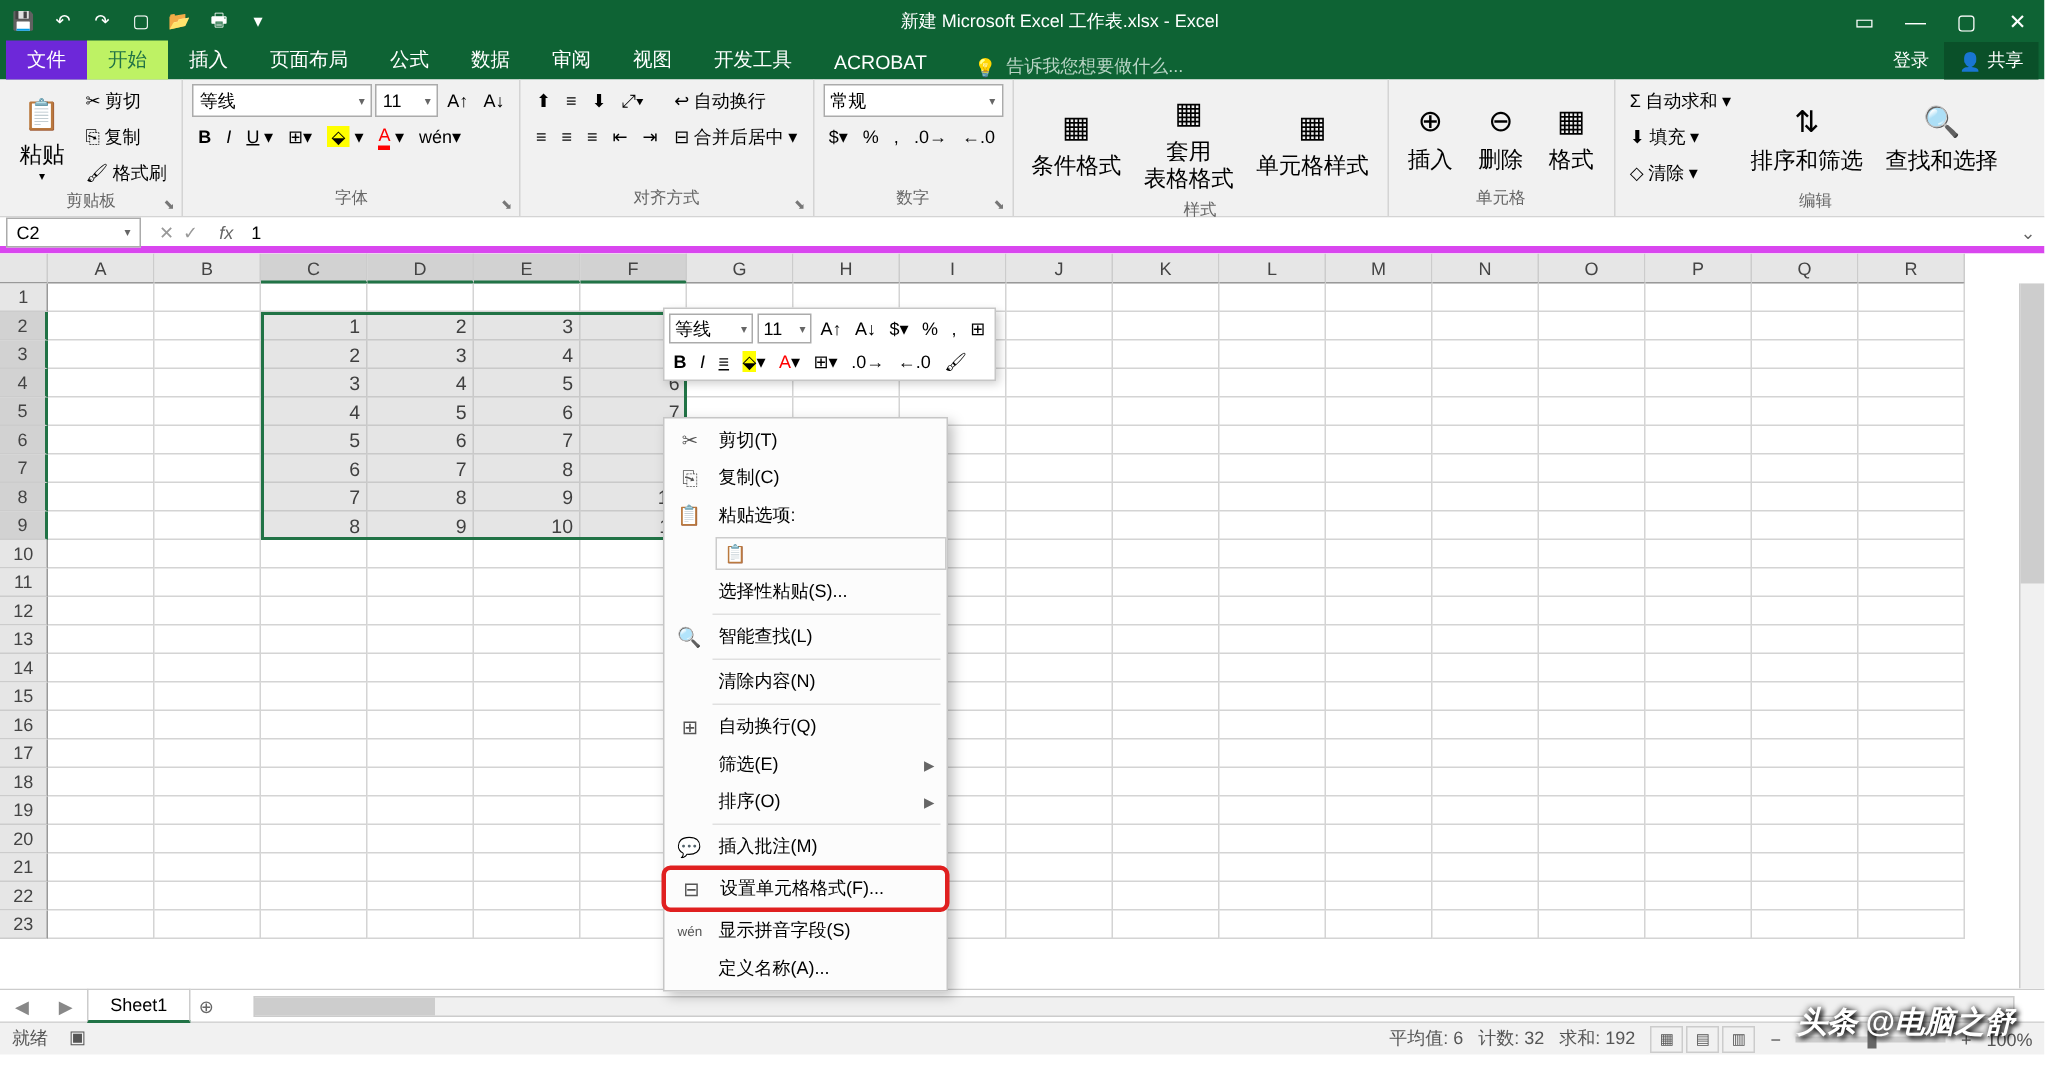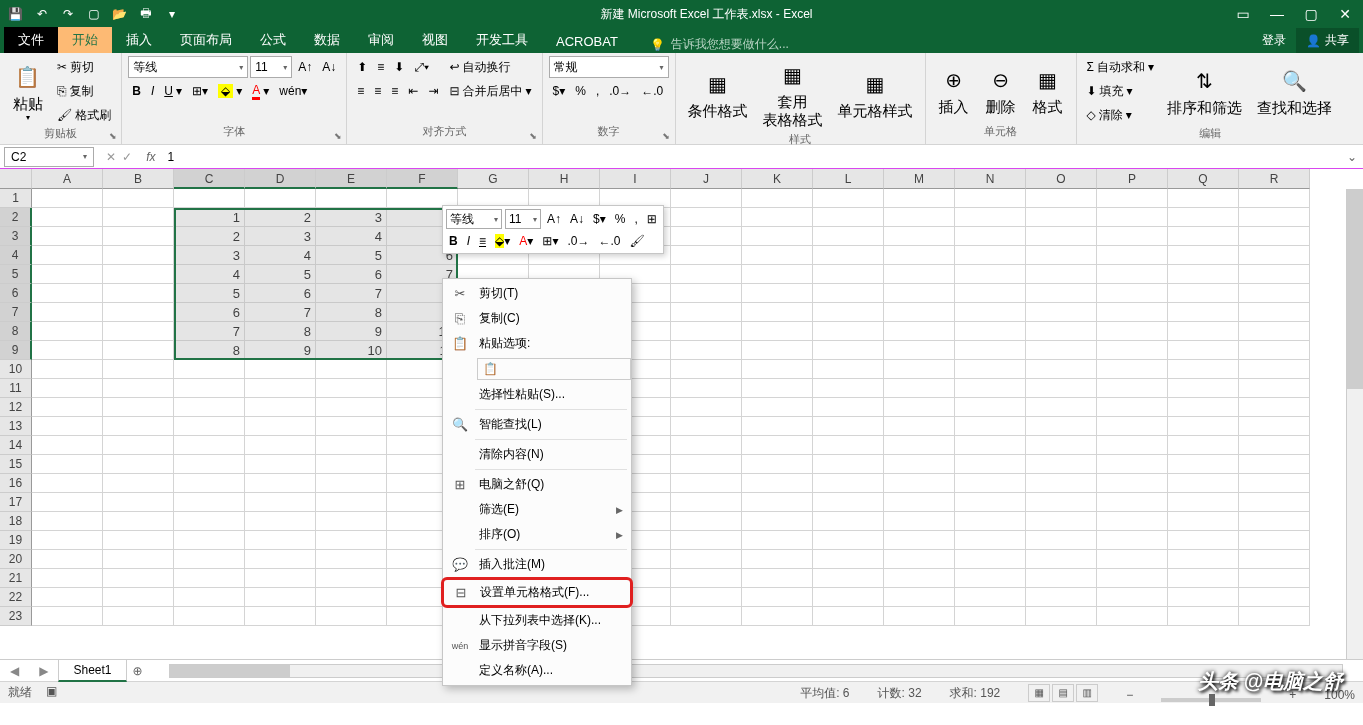--- a/index.html
+++ b/index.html
@@ -5,40 +5,40 @@
 *{margin:0;padding:0;box-sizing:border-box;font-family:"Microsoft YaHei","Segoe UI",sans-serif;font-size:12px;user-select:none}
 body{background:#fff;width:1363px;height:725px;overflow:hidden;position:relative}
 .titlebar{height:28px;background:#0e6334;color:#fff;display:flex;align-items:center;padding:0 4px}
 .qat{display:flex;align-items:center;gap:2px}
 .qat-btn{width:24px;height:22px;display:flex;align-items:center;justify-content:center;color:#fff;cursor:pointer}
 .title-text{flex:1;text-align:center;font-size:12px;color:#fff}
 .win-controls{display:flex;gap:6px;align-items:center}
 .win-btn{width:28px;height:22px;display:flex;align-items:center;justify-content:center;cursor:pointer;font-size:14px}
 .ribbon-tabs{height:25px;background:#0e6334;display:flex;align-items:flex-end;padding:0 4px}
 .ribbon-tab{padding:4px 14px;color:#fff;cursor:pointer;font-size:13px}
-.ribbon-tab.file{background:#000000}
-.ribbon-tab.active{background:#fdba74;color:#217346}
+.ribbon-tab.file{background:#6d28d9}
+.ribbon-tab.active{background:#bef264;color:#217346}
 .tell-me{color:#b8d4c4;margin-left:18px;display:flex;align-items:center;gap:6px}
 .tab-right{margin-left:auto;display:flex;align-items:flex-end}
 .login{color:#fff;padding:4px 10px;cursor:pointer}
 .share{background:#0a5029;color:#fff;padding:4px 10px;cursor:pointer;display:flex;align-items:center;gap:4px}
 .ribbon{height:92px;background:#f1f1f1;border-bottom:1px solid #d4d4d4;display:flex}
 .ribbon-group{border-right:1px solid #d4d4d4;padding:3px 6px;display:flex;flex-direction:column;position:relative}
 .group-content{flex:1;display:flex;gap:3px}
 .group-label{text-align:center;font-size:11px;color:#666;padding-bottom:2px;position:relative}
 .group-launcher{position:absolute;right:2px;bottom:2px;width:13px;height:13px;font-size:9px;color:#777;cursor:pointer;display:flex;align-items:center;justify-content:center;border:1px solid transparent}
 .big-btn{display:flex;flex-direction:column;align-items:center;justify-content:center;padding:3px 6px;cursor:pointer;min-width:42px}
 .big-icon{width:32px;height:32px;display:flex;align-items:center;justify-content:center;font-size:20px}
 .big-label{font-size:15px;margin-top:2px;text-align:center;line-height:1.2}
 .small-row{display:flex;align-items:center;gap:2px;height:22px}
 .small-btn{padding:2px 4px;cursor:pointer;display:flex;align-items:center;gap:3px;height:22px}
 .vstack{display:flex;flex-direction:column;gap:2px}
 .combo{height:22px;border:1px solid #ababab;background:#fff;display:flex;align-items:center;padding:0 4px;cursor:pointer}
 .combo-arrow{margin-left:auto;font-size:8px;color:#666}
-.namebox-row{height:24px;background:#fff;border-bottom:1px solid #d946ef;display:flex;align-items:center}
+.namebox-row{height:24px;background:#fff;border-bottom:5px solid #d946ef;display:flex;align-items:center}
 .namebox{width:90px;height:20px;border:1px solid #ababab;margin:2px 4px;padding:0 6px;display:flex;align-items:center;background:#fff}
 .fx-btns{display:flex;gap:6px;color:#999;padding:0 8px}
 .fx-label{font-style:italic;color:#666;padding:0 6px}
 .formula-bar{flex:1;padding:0 6px;height:20px;display:flex;align-items:center}
 .expand-fb{padding:0 6px;color:#666;cursor:pointer}
 .grid-area{position:relative;height:490px;overflow:hidden;background:#fff}
 .col-headers{display:flex;height:20px;position:absolute;top:0;left:0}
 .corner{width:32px;height:20px;background:#e6e6e6;border-right:1px solid #ccc;border-bottom:1px solid #999}
 .col-h{width:71px;height:20px;background:#e6e6e6;border-right:1px solid #ccc;border-bottom:1px solid #999;text-align:center;line-height:20px;color:#444;font-size:12px}
 .col-h.sel{background:#d2d2d2;border-bottom:2px solid #217346}
@@ -62,21 +62,21 @@
 .ctx-highlight{border:3px solid #e02020;border-radius:6px;margin:0 -2px}
 .paste-icons{padding:2px 0 2px 34px}
 .sheet-tabs{height:22px;background:#fff;border-top:1px solid #ccc;display:flex;align-items:center}
 .sheet-nav{padding:0 10px;color:#888}
 .sheet-tab{padding:3px 14px;border:1px solid #ccc;border-bottom:2px solid #217346;background:#fff;font-size:12px}
 .sheet-add{width:22px;text-align:center;color:#666;cursor:pointer}
 .hscroll{flex:1;margin:0 20px;height:14px;background:#f0f0f0;border:1px solid #ccc;position:relative}
 .hscroll-thumb{position:absolute;left:0;width:120px;height:100%;background:#cdcdcd}
 .statusbar{height:22px;background:#f1f1f1;border-top:1px solid #d4d4d4;display:flex;align-items:center;padding:0 8px;font-size:12px;color:#555}
 .status-left{display:flex;gap:14px}
-.status-right{margin-left:auto;display:flex;gap:28px;align-items:flex-end}
+.status-right{margin-left:auto;display:flex;gap:10px;align-items:center}
 .view-btns{display:flex;gap:2px}
 .view-btn{width:22px;height:18px;border:1px solid #ccc;cursor:pointer;display:flex;align-items:center;justify-content:center;font-size:10px}
 .zoom-slider{width:100px;height:4px;background:#ccc;position:relative}
 .zoom-thumb{position:absolute;left:48px;top:-4px;width:6px;height:12px;background:#666}
 .watermark{position:absolute;right:20px;bottom:30px;font-size:20px;font-weight:bold;color:#fff;text-shadow:0 0 4px #000,2px 2px 3px rgba(0,0,0,0.8);font-style:italic;z-index:200;pointer-events:none}
 .vscroll{position:absolute;right:0;top:20px;width:17px;bottom:0;background:#f0f0f0;border-left:1px solid #ccc}
 .vscroll-thumb{width:100%;height:200px;background:#cdcdcd}
 </style>
 </head>
 <body>
@@ -880,21 +880,21 @@
       <div class="ctx-text">智能查找(L)</div>
     </div>
   <div class="ctx-sep"></div>
   <div class="ctx-item">
       <div class="ctx-icon"></div>
       <div class="ctx-text">清除内容(N)</div>
     </div>
   <div class="ctx-sep"></div>
   <div class="ctx-item">
       <div class="ctx-icon">⊞</div>
-      <div class="ctx-text">电脑之舒(Q)</div>
+      <div class="ctx-text">自动换行(Q)</div>
     </div>
   <div class="ctx-item">
       <div class="ctx-icon"></div>
       <div class="ctx-text">筛选(E)</div>
       <div class="ctx-arrow">▶</div>
     </div>
   <div class="ctx-item">
       <div class="ctx-icon"></div>
       <div class="ctx-text">排序(O)</div>
       <div class="ctx-arrow">▶</div>
@@ -903,24 +903,20 @@
   <div class="ctx-item">
       <div class="ctx-icon">💬</div>
       <div class="ctx-text">插入批注(M)</div>
     </div>
   <div class="ctx-highlight">
     <div class="ctx-item">
         <div class="ctx-icon">⊟</div>
         <div class="ctx-text">设置单元格格式(F)...</div>
       </div>
   </div>
-  <div class="ctx-item">
-      <div class="ctx-icon"></div>
-      <div class="ctx-text">从下拉列表中选择(K)...</div>
-    </div>
   <div class="ctx-item">
       <div class="ctx-icon" style="font-size:9px">wén</div>
       <div class="ctx-text">显示拼音字段(S)</div>
     </div>
   <div class="ctx-item">
       <div class="ctx-icon"></div>
       <div class="ctx-text">定义名称(A)...</div>
     </div>
 
 </div>

